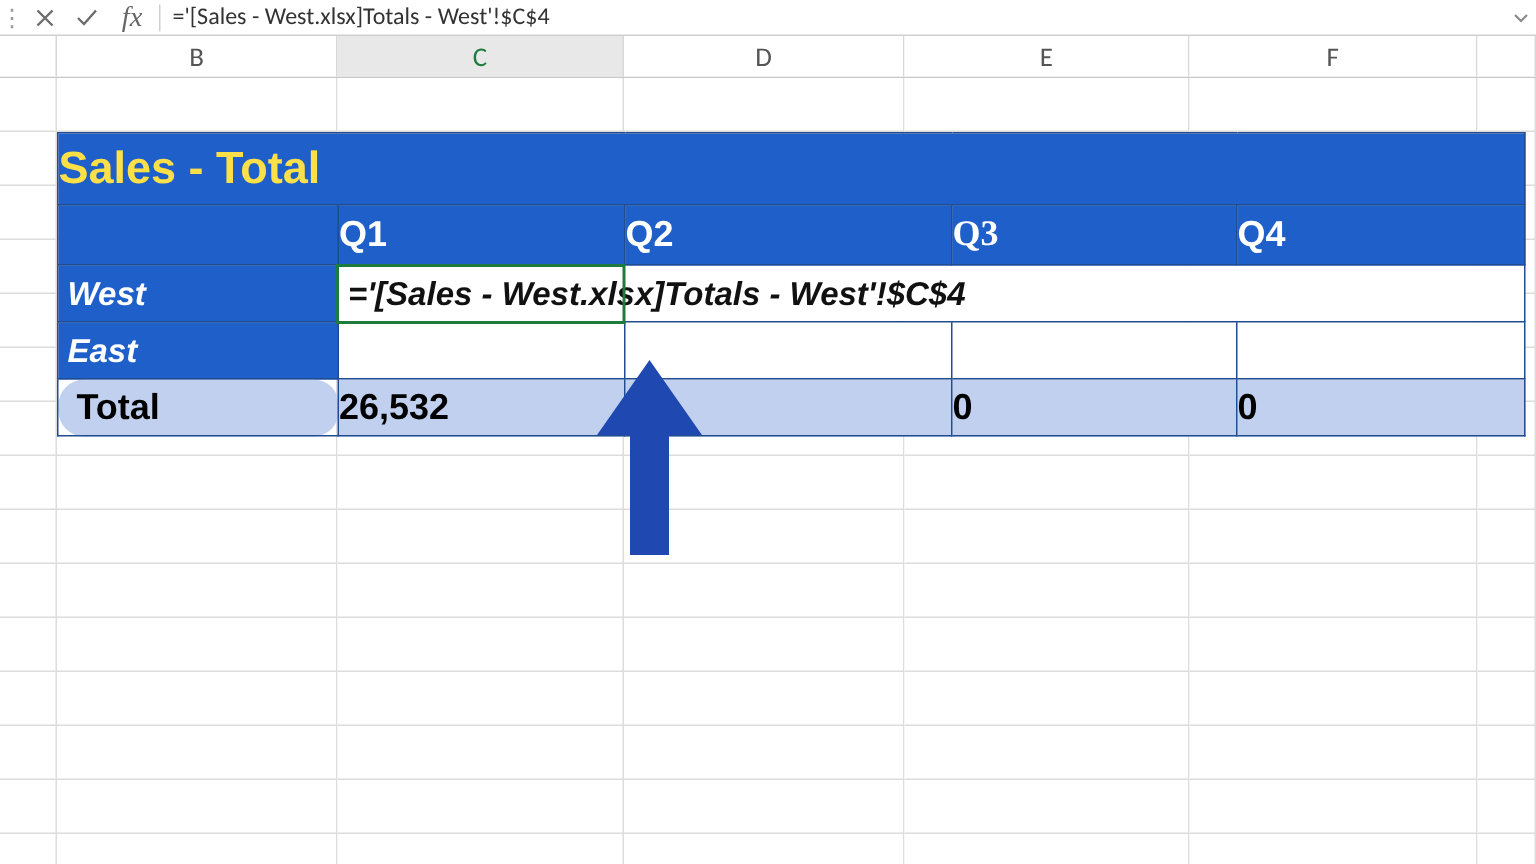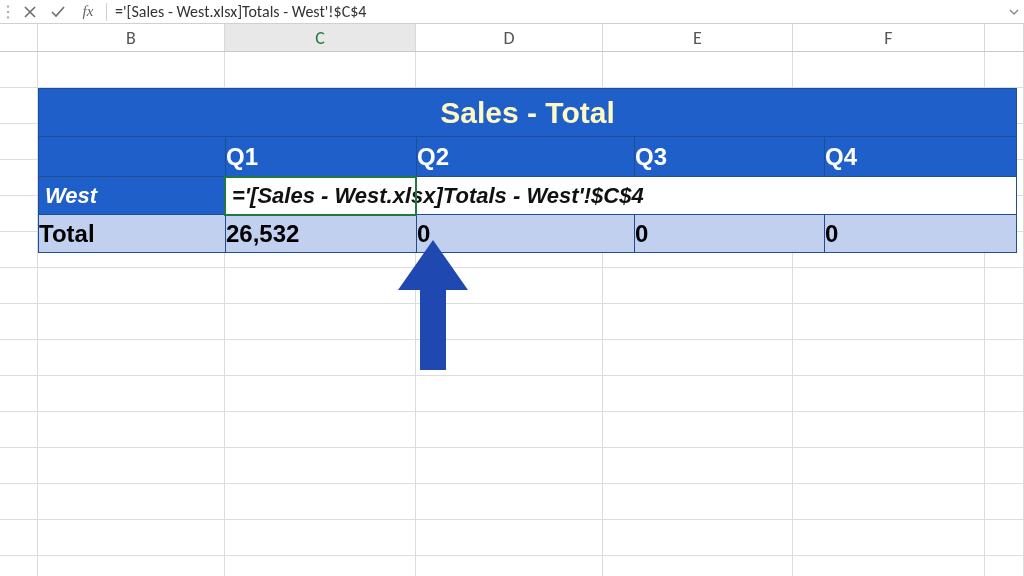--- a/index.html
+++ b/index.html
@@ -34,21 +34,21 @@
     justify-content: center;
     color: #6d6d6d;
   }
   .fb-btn svg { display: block; }
   .fb-fx {
     width: 32px;
     font-style: italic;
     font-family: "Times New Roman", serif;
     color: #666;
     text-align: center;
-    font-size: 15px;
+    font-size: 19px;
   }
   .fb-divider {
     width: 1px; height: 18px;
     background: #d0d0d0;
     margin: 0 2px;
   }
   .fb-text {
     flex: 1;
     padding-left: 6px;
     color: #333;
@@ -115,24 +115,23 @@
   .sales table {
     border-collapse: collapse;
   }
   .sales td, .sales th {
     border: 1px solid #1f4d90;
     padding: 0;
     vertical-align: middle;
   }
   .st-title td {
     background: #1f5fc9;
-    color: #fef9c3;
+    color: #fde047;
     font-weight: bold;
     font-size: 30px;
-    text-align: center;
     height: 48px;
   }
   .st-hd td {
     background: #1f5fc9;
     color: #fff;
     font-weight: bold;
     font-size: 24px;
     text-align: left;
     height: 40px;
   }
@@ -155,21 +154,22 @@
   .st-total td {
     background: #c1d0ef;
     height: 38px;
     font-size: 24px;
     font-weight: bold;
     text-align: left;
     padding-right: 8px;
   }
   .st-total td.rowlab {
     text-align: left;
-    padding-left: 0;
+    padding-left: 12px;
+    border-radius: 17px;
   }
   .formula-span {
     position: relative;
     font-weight: bold;
     font-size: 22px;
     padding-left: 6px;
     white-space: nowrap;
     font-family: Arial, sans-serif;
     color: #111;
   }
@@ -367,28 +367,35 @@
   <div class="sales">
     <table>
       <tbody>
           <tr class="st-title">
         <td colspan="5" style="width:947px;">Sales - Total</td>
       </tr>
       <tr class="st-hd">
         <td class="rowlab-hd" style="width:187px;"></td>
         <td style="width:191px;">Q1</td>
         <td style="width:218px;">Q2</td>
-        <td style="width:190px;">Q3</td>
+        <td style="width:190px;font-family:Liberation Serif, serif;">Q3</td>
         <td style="width:192px;">Q4</td>
       </tr>
       <tr class="st-row">
         <td class="rowlab">West</td>
         <td colspan="4" style="position:relative; border-right:1px solid #1f4d90;">
           <span class="formula-span">='[Sales - West.xlsx]Totals - West'!$C$4</span>
         </td>
+      </tr>
+      <tr class="st-row">
+        <td class="rowlab">East</td>
+        <td></td>
+        <td></td>
+        <td></td>
+        <td></td>
       </tr>
       <tr class="st-total">
         <td class="rowlab">Total</td>
         <td>26,532</td>
         <td>0</td>
         <td>0</td>
         <td>0</td>
       </tr>
     </tbody>
       </table>

